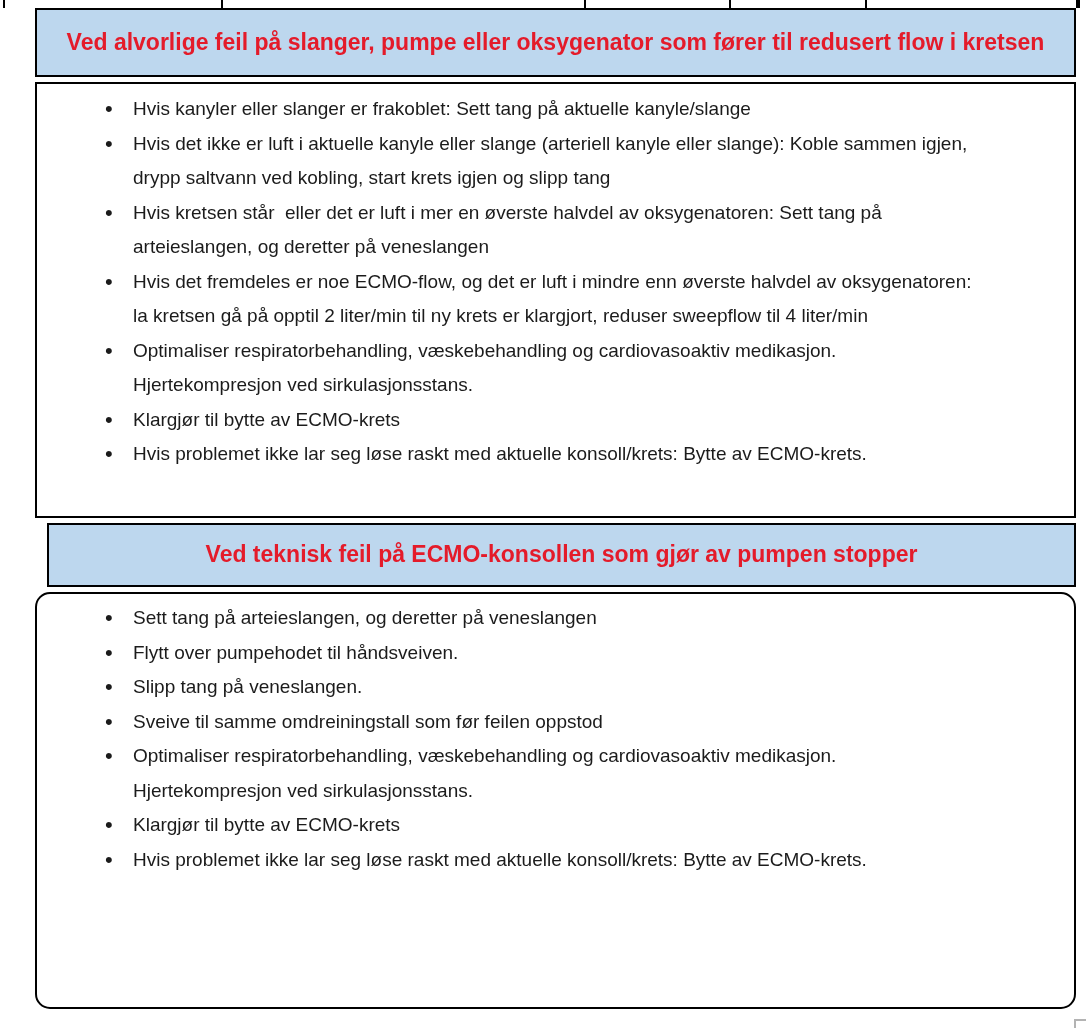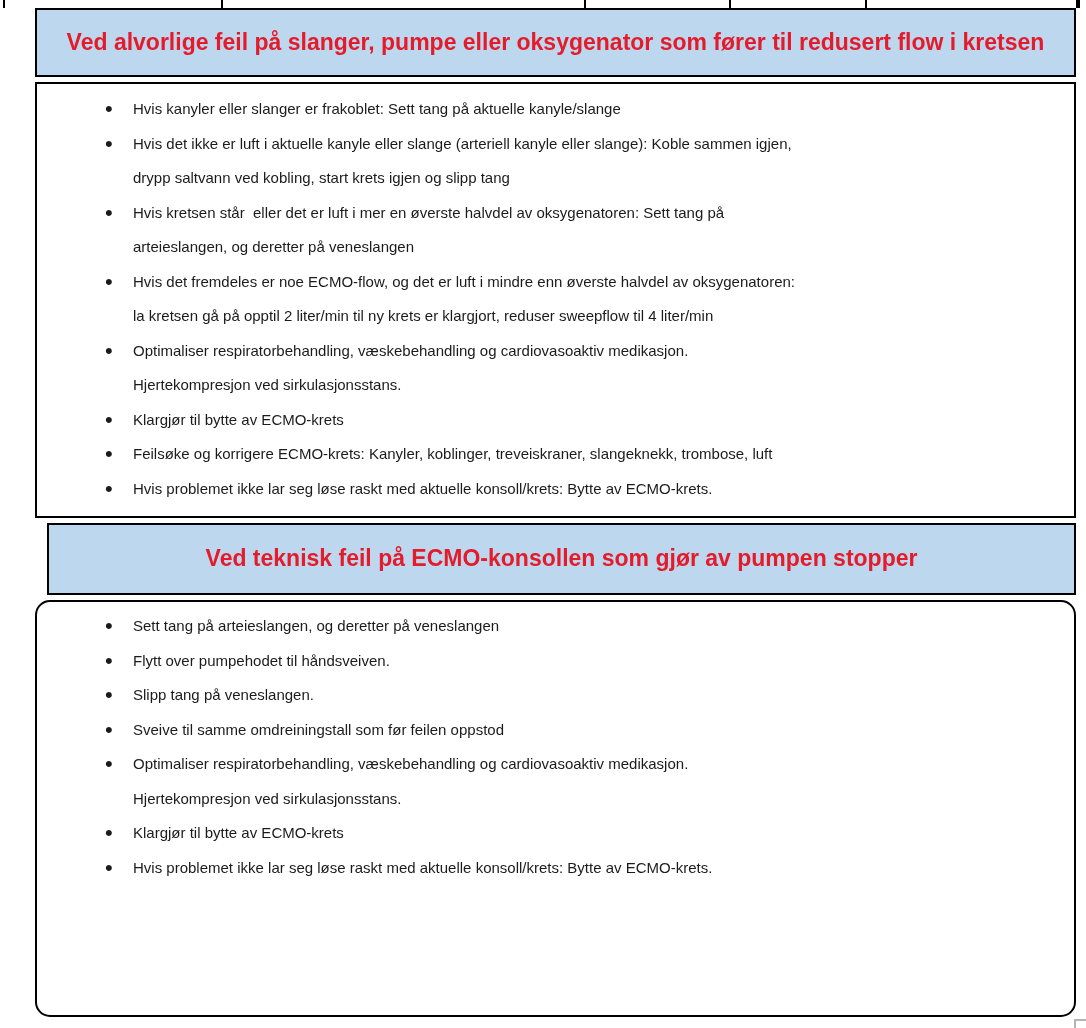--- a/index.html
+++ b/index.html
@@ -42,38 +42,38 @@
     text-align:center;
   }
   .header-box .header-title{
     color:var(--header-text);
     font-weight:bold;
     font-size:23px;
     line-height:1.2;
     padding:0 10px;
   }
   .header-1{height:69px;}
-  .header-2{height:72px;margin-left:12px;}
+  .header-2{height:64px;margin-left:12px;}
   .content-box{
     border:2px solid var(--border-color);
     background:#ffffff;
     margin-top:5px;
     margin-bottom:5px;
   }
   .content-1{height:436px;padding-top:8px;}
   .content-2{height:417px;padding-top:7px;border-radius:15px;}
   ul.bullets{
     list-style:none;
     margin:0;padding:0;
   }
   ul.bullets li{
     position:relative;
     padding-left:96px;
     padding-right:6px;
-    font-size:15px;
+    font-size:19px;
     line-height:34.5px;
     white-space:pre-wrap;
   }
   ul.bullets li::before{
     content:"\2022";
     position:absolute;
     left:68px;top:0;
     font-size:22px;
     line-height:34.5px;
     color:var(--text-color);
@@ -109,21 +109,20 @@
         <li>Hvis kanyler eller slanger er frakoblet: Sett tang på aktuelle kanyle/slange</li>
         <li>Hvis det ikke er luft i aktuelle kanyle eller slange (arteriell kanyle eller slange): Koble sammen igjen,
 drypp saltvann ved kobling, start krets igjen og slipp tang</li>
         <li>Hvis kretsen står  eller det er luft i mer en øverste halvdel av oksygenatoren: Sett tang på
 arteieslangen, og deretter på veneslangen</li>
         <li>Hvis det fremdeles er noe ECMO-flow, og det er luft i mindre enn øverste halvdel av oksygenatoren:
 la kretsen gå på opptil 2 liter/min til ny krets er klargjort, reduser sweepflow til 4 liter/min</li>
         <li>Optimaliser respiratorbehandling, væskebehandling og cardiovasoaktiv medikasjon.
 Hjertekompresjon ved sirkulasjonsstans.</li>
         <li>Klargjør til bytte av ECMO-krets</li>
-        <li>Feilsøke og korrigere ECMO-krets: Kanyler, koblinger, treveiskraner, slangeknekk, trombose, luft</li>
         <li>Hvis problemet ikke lar seg løse raskt med aktuelle konsoll/krets: Bytte av ECMO-krets.</li>
       </ul>
   </div>
 
   <div class="header-box header-2">
     <div class="header-title">Ved teknisk feil på ECMO-konsollen som gjør av pumpen stopper</div>
   </div>
 
   <div class="content-box content-2">
     <ul class="bullets">

